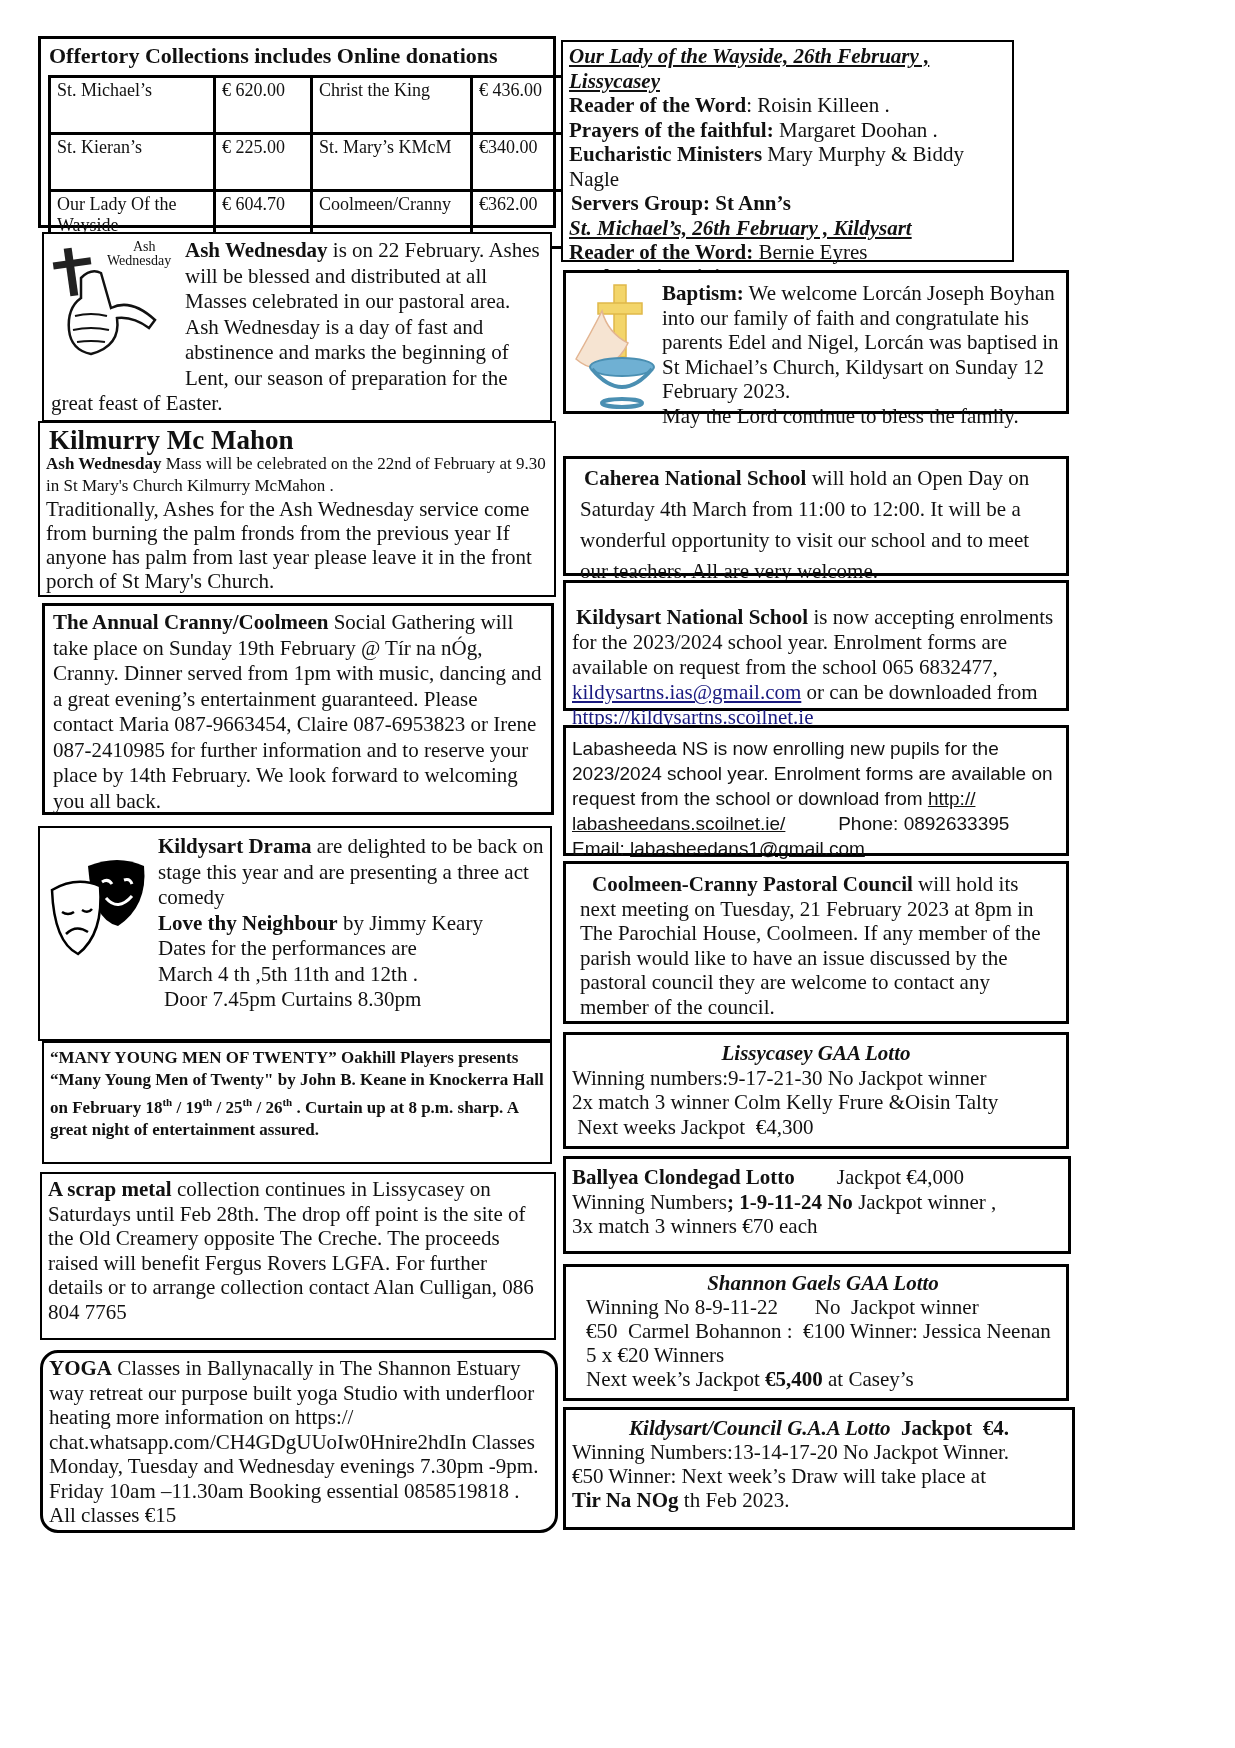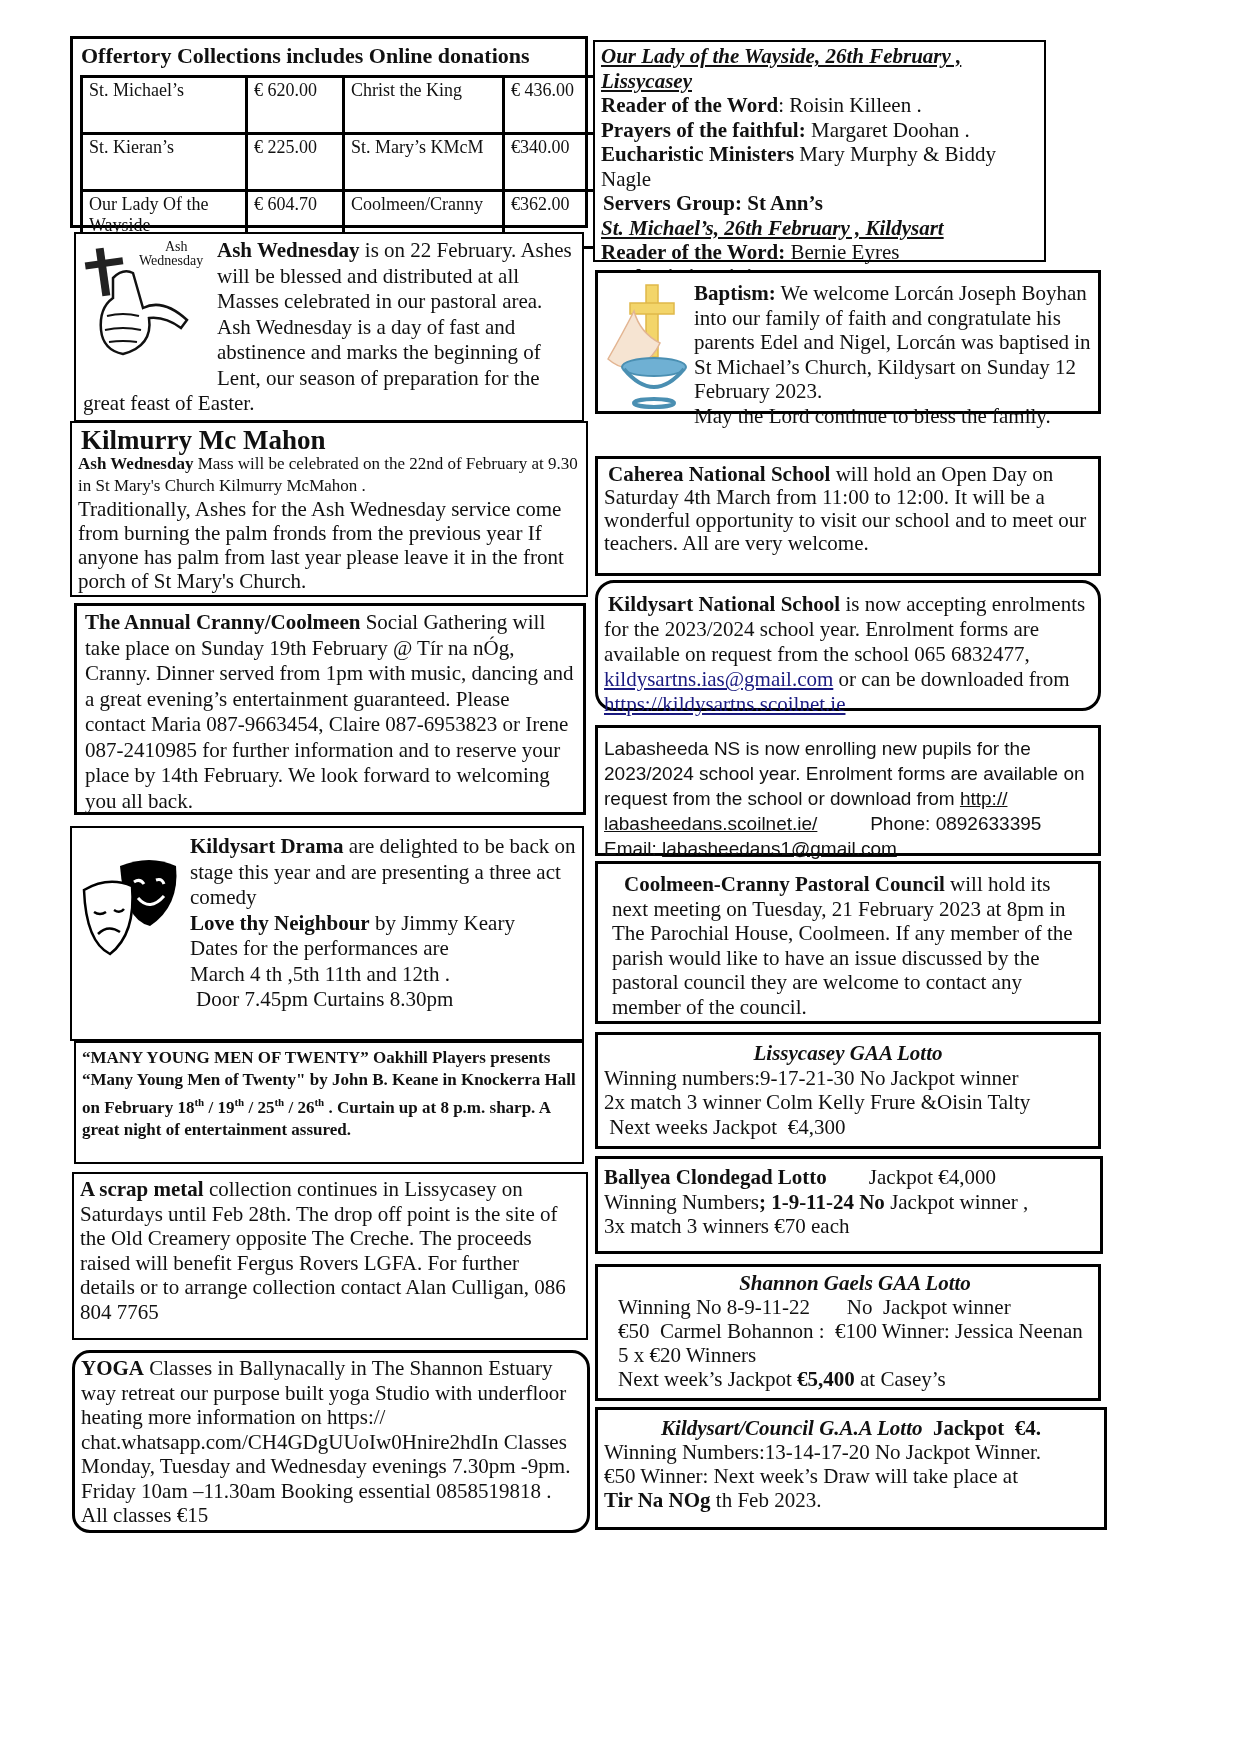--- a/index.html
+++ b/index.html
@@ -1,18 +1,18 @@
 <!DOCTYPE html>
 <html><head>
 <meta charset="utf-8">
 <style>
   html, body { margin: 0; padding: 0; background: #ffffff; }
   body { width: 1235px; height: 1748px; position: relative; overflow: hidden;
          font-family: "Liberation Serif", "DejaVu Serif", serif; color: #111; }
-  .box { position: absolute; box-sizing: border-box; border: 2px solid #000; background: #fff; margin-left: 32px; }
+  .box { position: absolute; box-sizing: border-box; border: 2px solid #000; background: #fff; }
   .thick { border-width: 3px; }
   .txt { font-size: 21px; line-height: 25.5px; }
   .sm { font-size: 17px; line-height: 22px; }
   b, .b { font-weight: bold; }
   .c { text-align: center; }
   .link { color: #1a1a80; text-decoration: underline; }
   .ul { text-decoration: underline; }
   .sans { font-family: "Liberation Sans", "DejaVu Sans", sans-serif; }
   table.off { border-collapse: collapse; margin: 6px 0 0 7px; width: 554px; }
   table.off td { border: 3px solid #000; vertical-align: top; padding: 2px 6px; font-size: 18px; line-height: 21px; height: 50px; }
@@ -124,25 +124,25 @@
       <path d="M4 78 Q20 50 30 30 Q36 52 56 62 Q50 76 36 84 Q20 92 4 78 Z" fill="#f6e4d2" stroke="#e3b592" stroke-width="1.5"></path>
       <ellipse cx="50" cy="86" rx="32" ry="9" fill="#6fb0d3" stroke="#4a8fb2" stroke-width="2"></ellipse>
       <path d="M20 88 Q50 124 80 88" fill="none" stroke="#4a8fb2" stroke-width="4"></path>
       <ellipse cx="50" cy="122" rx="20" ry="4" fill="none" stroke="#4a8fb2" stroke-width="4"></ellipse>
     </svg>
   </div>
   <b>Baptism:</b><span> We welcome Lorcán Joseph Boyhan into our family of faith and congratulate his parents Edel and Nigel, Lorcán was baptised in St Michael’s Church, Kildysart on Sunday 12 February 2023.</span><br>
   <span>May the Lord continue to bless the family.</span>
 </div>
 
-<div class="box thick txt" style="left:563px;top:456px;width:506px;height:120px;padding:4px 6px 0 6px;line-height:23px;">
+<div class="box thick txt" style="left:563px;top:456px;width:506px;height:120px;padding:4px 6px 0 14px;line-height:31px;">
   <b style="padding-left:4px;">Caherea National School</b><span> will hold an Open Day on Saturday 4th March from 11:00 to 12:00. It will be a wonderful opportunity to visit our school and to meet our teachers. All are very welcome.</span>
 </div>
 
-<div class="box thick txt" style="left:563px;top:580px;width:506px;height:131px;padding:9px 6px 0 6px;line-height:25px;border-radius:19px;">
+<div class="box thick txt" style="left:563px;top:580px;width:506px;height:131px;padding:22px 6px 0 6px;line-height:25px;">
   <b style="padding-left:4px;">Kildysart National School</b><span> is now   accepting enrolments for the 2023/2024 school year. Enrolment forms are available on request from the school 065 6832477, </span><span class="link">kildysartns.ias@gmail.com</span><span> or can be downloaded from </span><span class="link">https://kildysartns.scoilnet.ie</span>
 </div>
 
 <div class="box thick sans" style="left:563px;top:725px;width:506px;height:131px;padding:8px 6px 0 6px;font-size:19px;line-height:25px;">
   <span>Labasheeda NS is now enrolling new pupils for the 2023/2024 school year. Enrolment forms are available on request from the school or download from </span><span class="ul">http:// labasheedans.scoilnet.ie/</span><span style="white-space:pre;">          Phone: 0892633395</span><br>
   <span>Email: </span><span class="ul">labasheedans1@gmail.com</span>
 </div>
 
 <div class="box thick txt" style="left:563px;top:861px;width:506px;height:163px;padding:8px 10px 0 14px;line-height:24.5px;">
   <b style="padding-left:12px;">Coolmeen-Cranny Pastoral Council</b><span> will hold its next meeting on Tuesday, 21 February 2023 at 8pm in The Parochial House, Coolmeen. If any member of the parish would like to have an issue discussed by the pastoral council they are welcome to contact any member of the council.</span>

